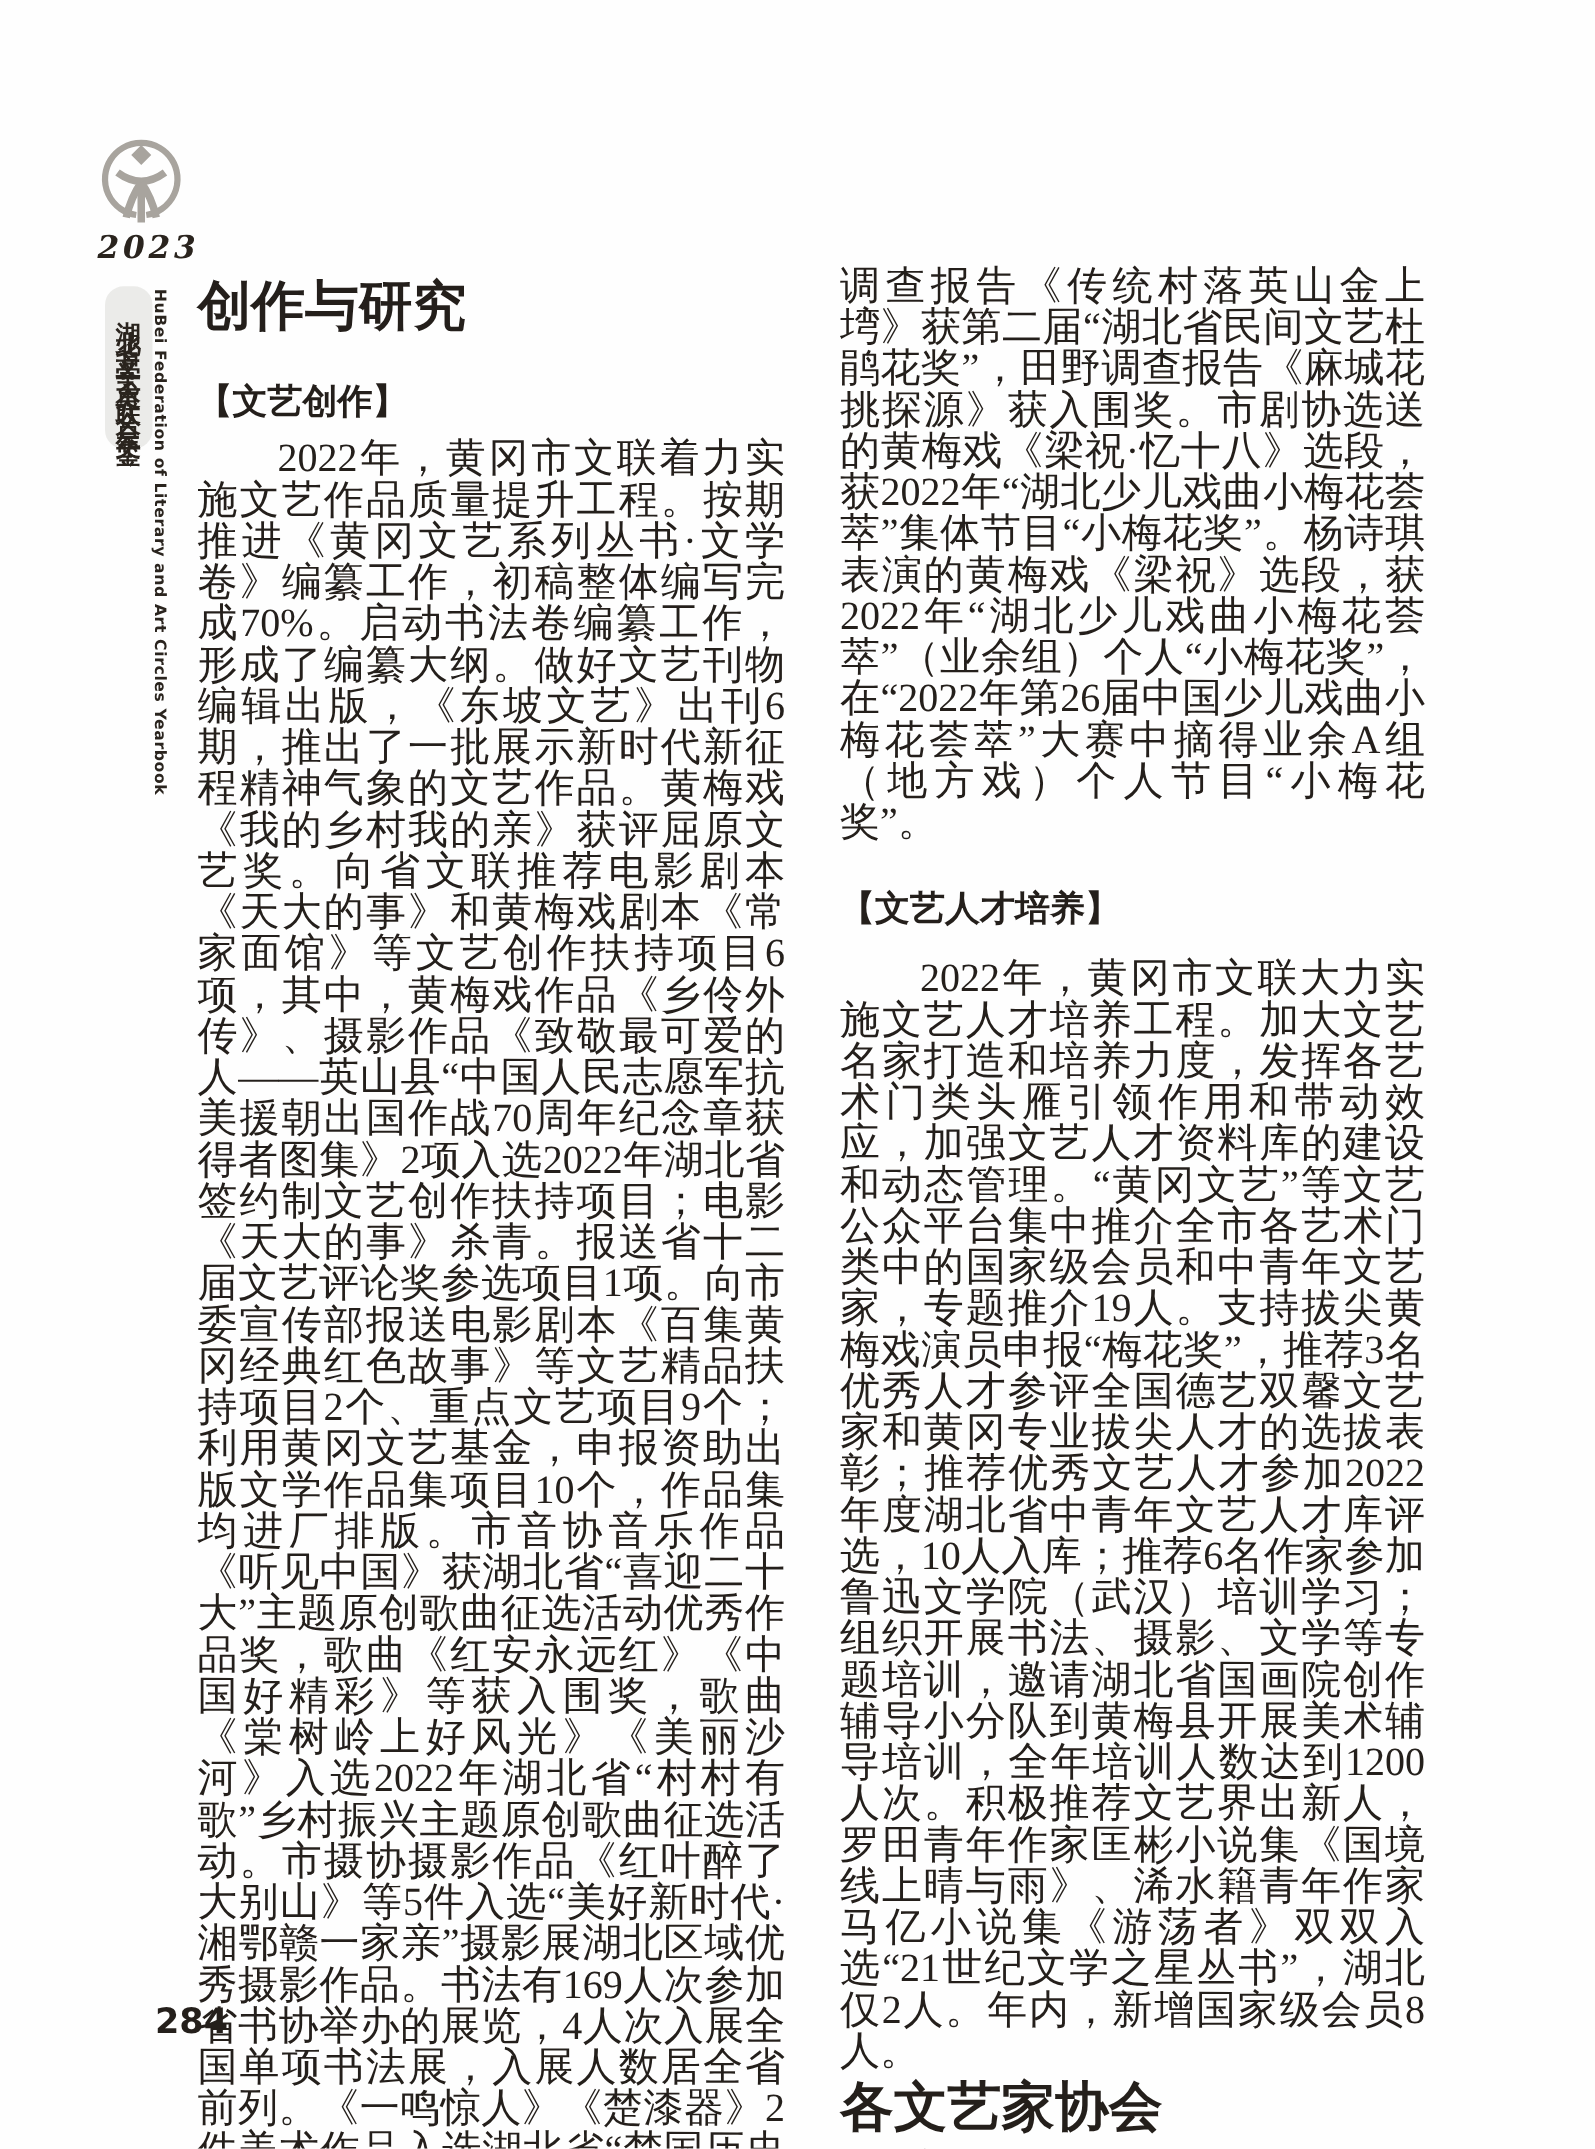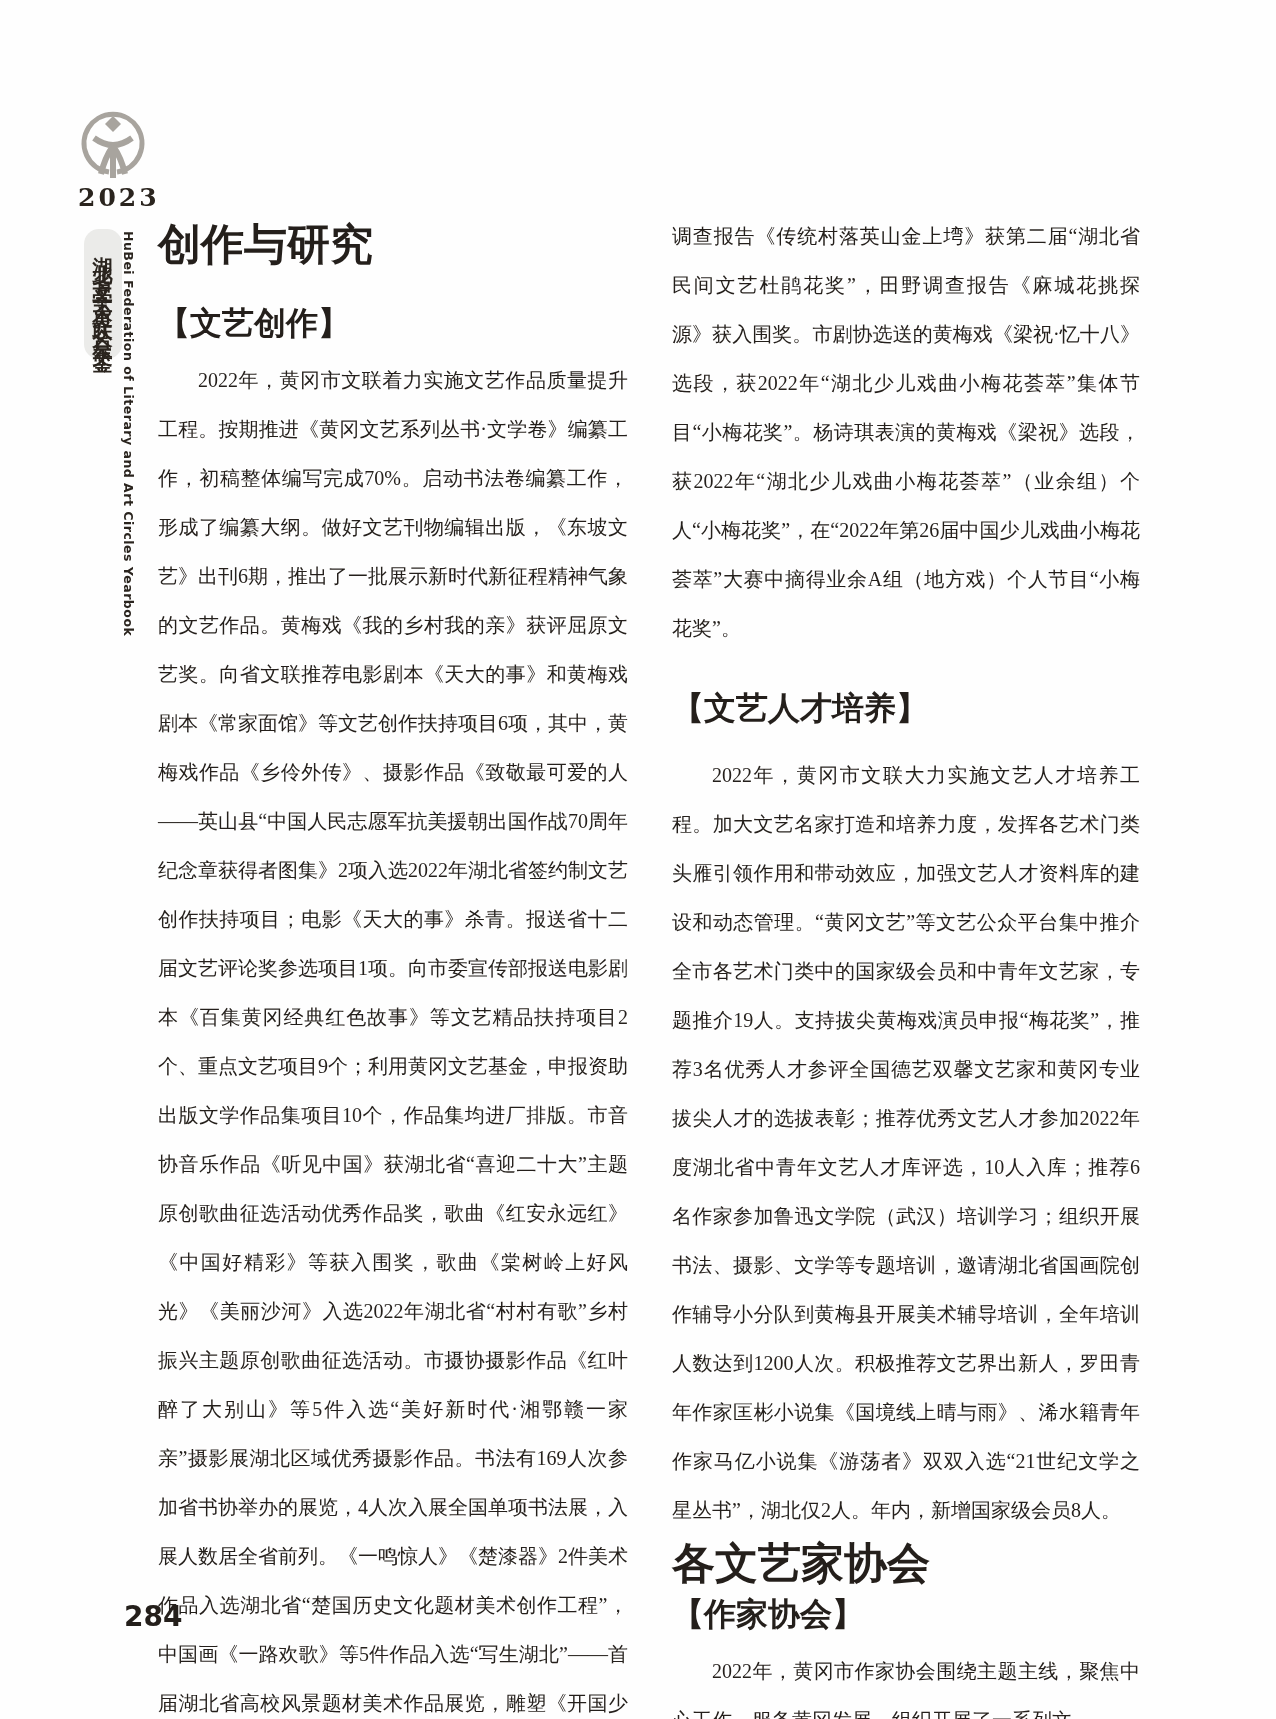--- a/index.html
+++ b/index.html
@@ -1,39 +1,39 @@
 <!DOCTYPE html>
 <html><head>
 <meta charset="utf-8">
 <style>
   html,body{margin:0;padding:0;background:#ffffff;}
   .page{position:relative;width:1276px;height:1719px;background:#fefefe;overflow:hidden;
         font-family:"Liberation Serif","DejaVu Serif",serif;color:#241f1b;}
   
-  .logo-block{position:absolute;left:78px;top:108px;width:70px;text-align:center;}
+  .logo-block{position:absolute;left:78px;top:108px;width:70px;text-align:center;font-style:italic;}
   .logo-svg{display:block;margin:0 auto;}
   .year-badge{font-family:"DejaVu Serif","Liberation Serif",serif;font-weight:bold;
               font-size:25px;letter-spacing:3px;color:#2a241e;margin-top:3px;}
   
   .cn-strip{position:absolute;left:84px;top:229px;background:#ebebe9;border-radius:15px;
             padding:12px 4px 14px 4px;writing-mode:vertical-rl;text-orientation:upright;
             font-family:"DejaVu Sans","Liberation Sans",sans-serif;font-weight:bold;
             font-size:20px;letter-spacing:8px;line-height:30px;color:#2a241e;}
   .en-strip{position:absolute;left:118px;top:231px;writing-mode:vertical-rl;
             font-family:"DejaVu Sans","Liberation Sans",sans-serif;font-weight:bold;
             font-size:12.5px;letter-spacing:0.5px;line-height:20px;color:#2a241e;}
   
   .col{position:absolute;top:0;}
   .col-left{left:158px;width:470px;}
   .col-right{left:672px;width:468px;}
   .sec-title{font-family:"DejaVu Sans","Liberation Sans",sans-serif;font-weight:bold;
              font-size:43px;text-align:left;color:#241f1b;}
   .entry-h{font-family:"DejaVu Sans","Liberation Sans",sans-serif;font-weight:bold;
-           font-size:32px;color:#241f1b;}
-  .body-t{font-size:20px;line-height:49px;text-align:justify;text-justify:inter-ideograph;}
+           font-size:28px;color:#241f1b;}
+  .body-t{font-size:32px;line-height:33px;text-align:justify;text-justify:inter-ideograph;}
   .ind{text-indent:2em;}
   .m-title-left{margin-top:216px;}
   .m-h1{margin-top:28px;}
   .m-b1{margin-top:10px;}
   .m-cont{margin-top:212px;}
   .m-h2{margin-top:34px;}
   .m-b2{margin-top:20px;}
   .m-title2{}
   .m-h3{}
   .m-b3{margin-top:10px;}

